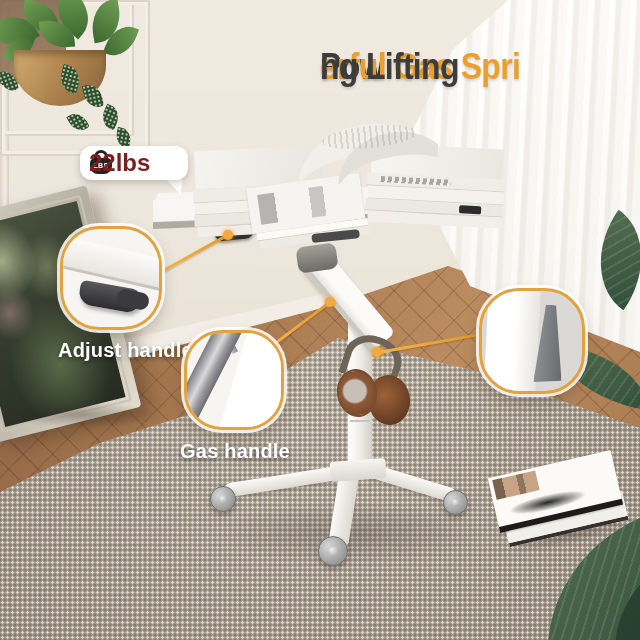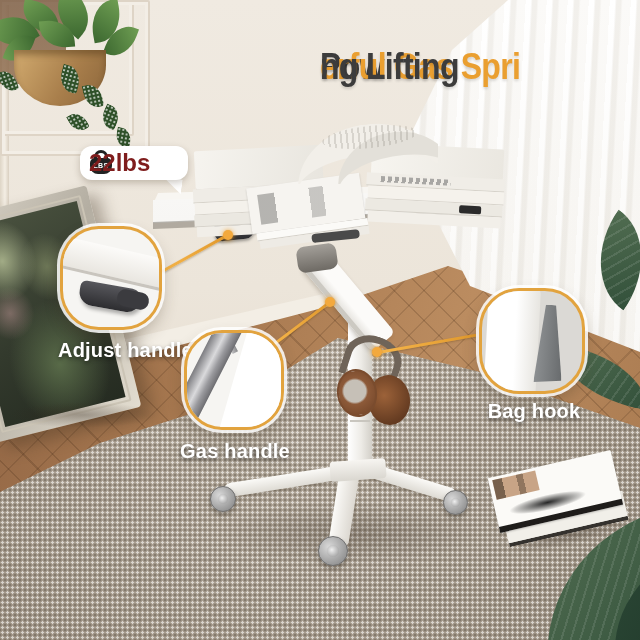--- a/index.html
+++ b/index.html
@@ -368,21 +368,20 @@
     <div class="cos-panel"></div>
     <div class="cos-rod"></div>
     <div class="cos-cyl"></div>
   </div>
   <div class="co-label lbl-spring">Gas handle</div>
 
   <div class="callout co-hook">
     <div class="cok-pole"></div>
     <div class="cok-hook"></div>
   </div>
-  <div class="co-label lbl-hook">Bag hook</div>
 
   <div class="badge-tail"></div>
   <div class="badge">
     <span class="kb">
       <span class="kb-handle"></span>
       <span class="kb-body">LBS</span>
     </span>
     <span class="badge-text">22lbs</span>
   </div>
 

